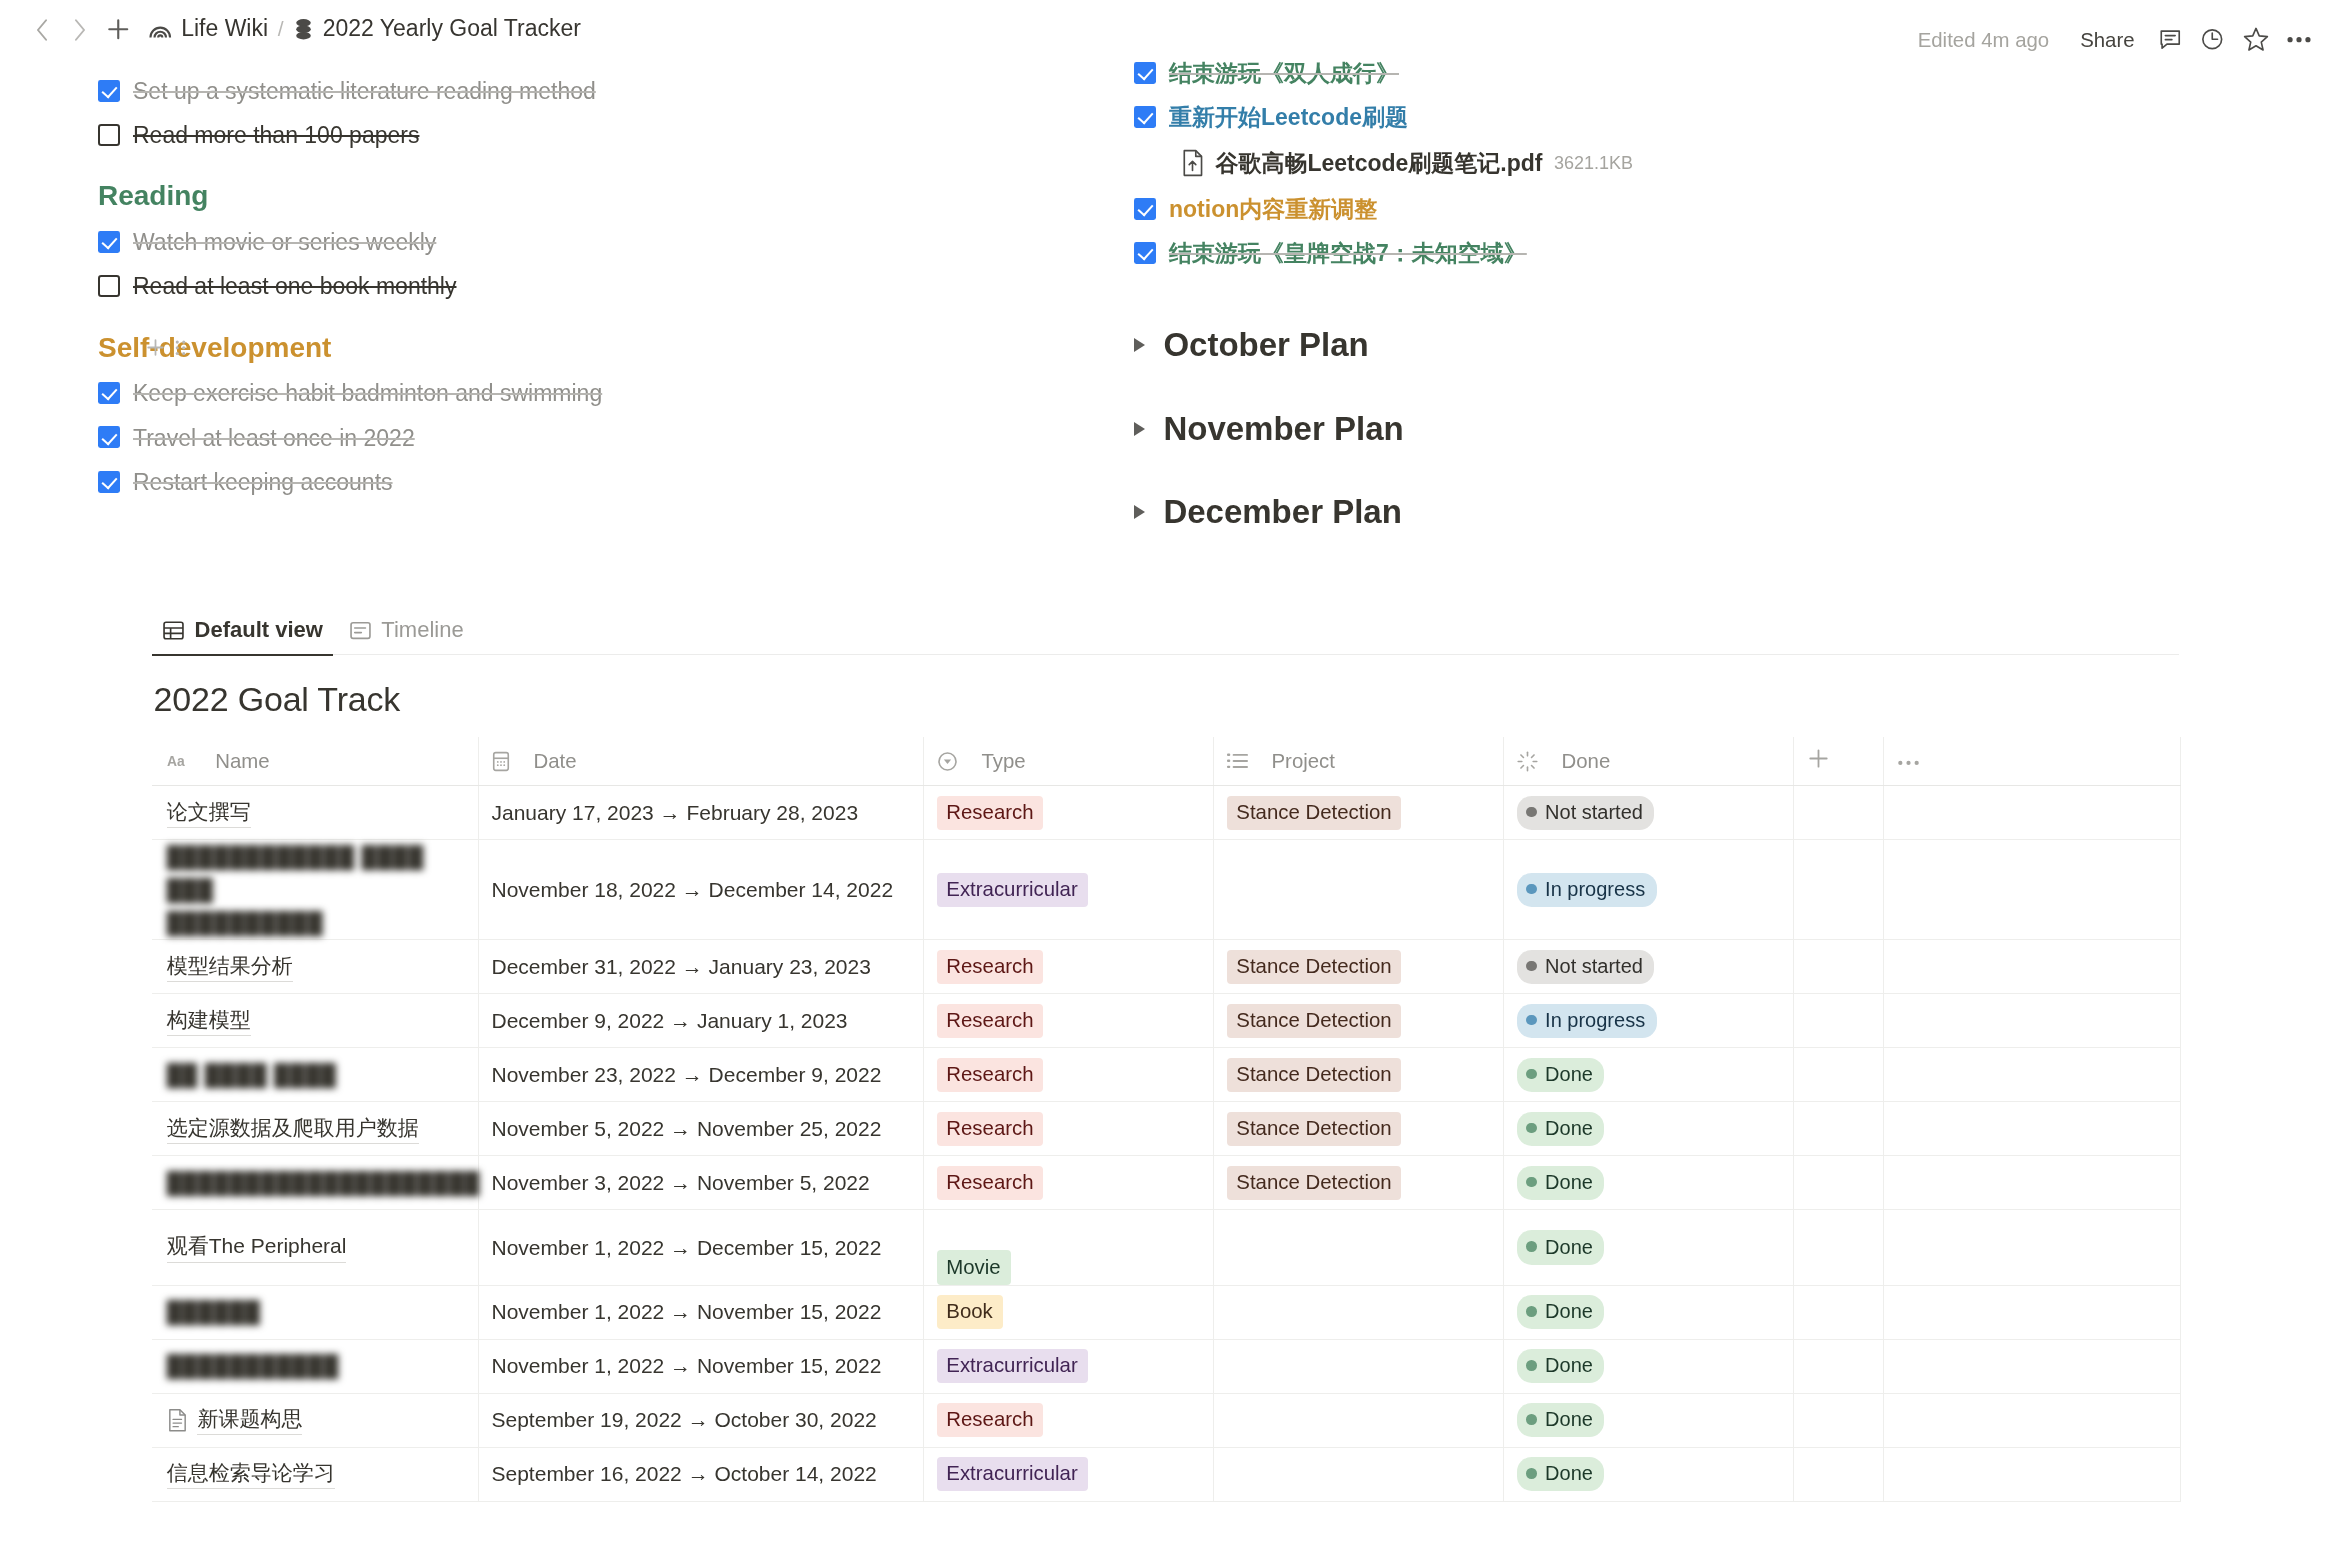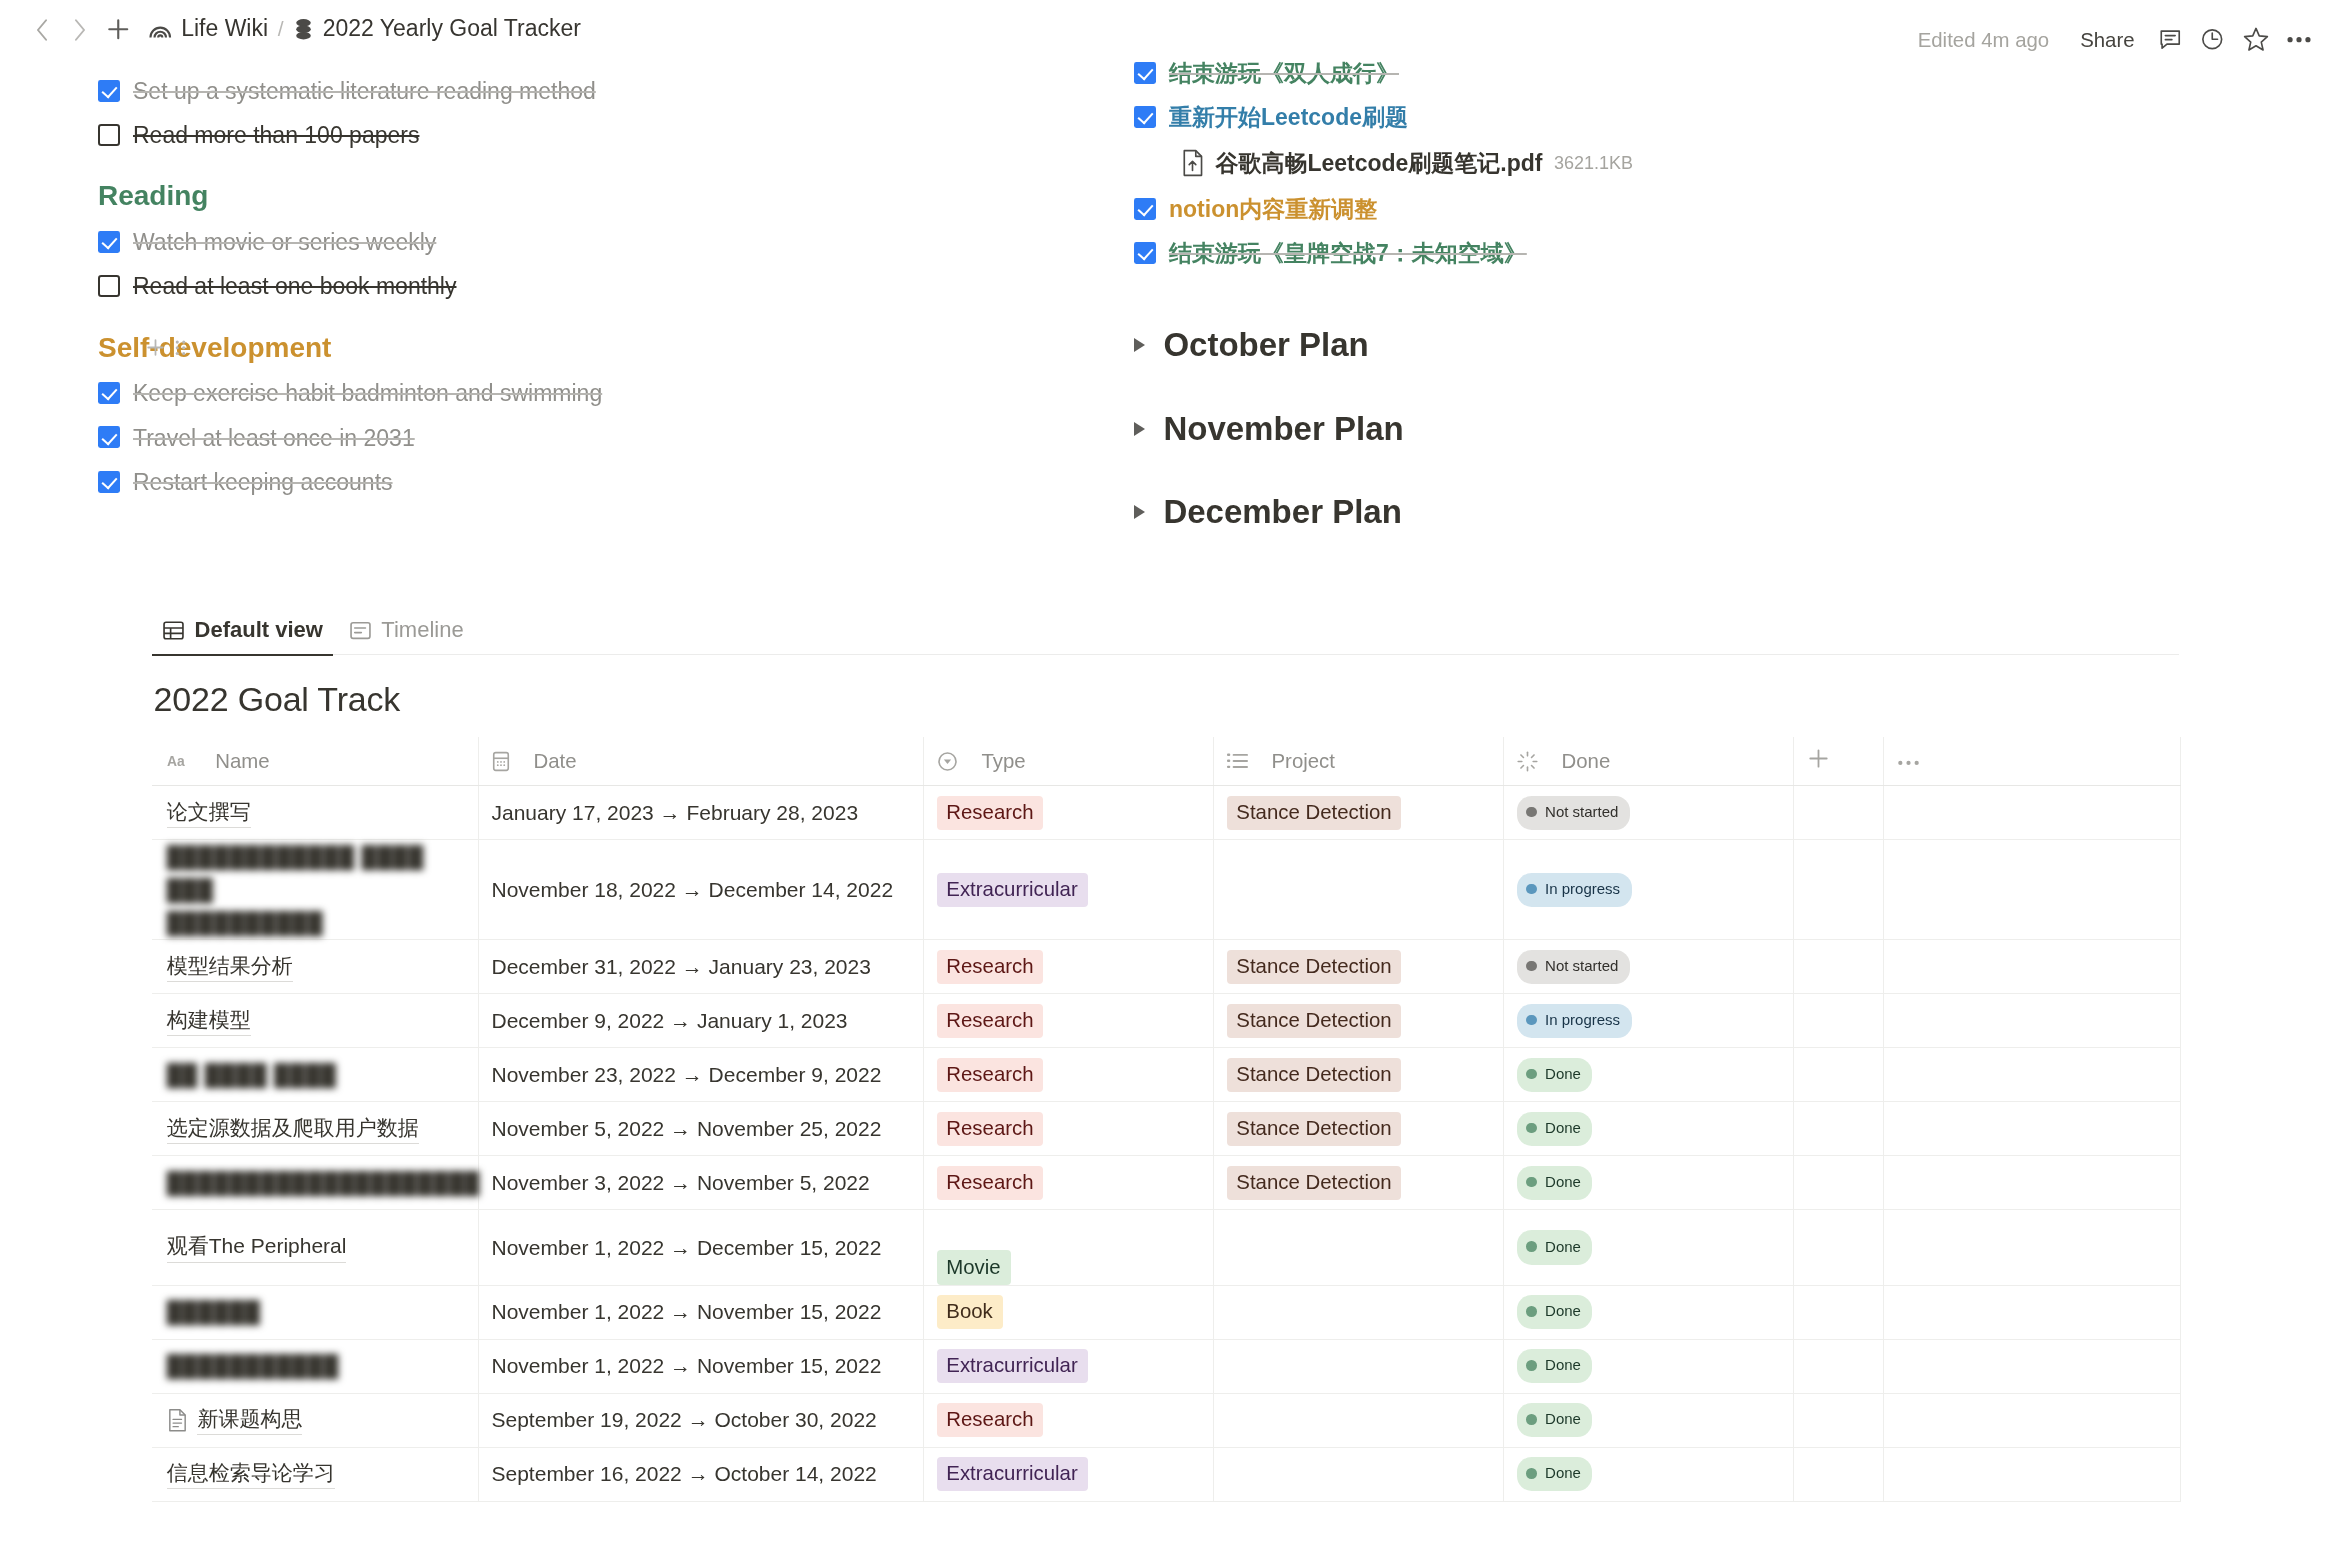--- a/index.html
+++ b/index.html
@@ -266,21 +266,21 @@
   .tag-movie { background: #dbeddb; color: #1c3829; margin-top: 40px; }
   .tag-book { background: #fdecc8; color: #402c1b; }
   .tag-project { background: #eee0da; color: #442a1e; }
 
   .status {
     display: inline-flex;
     align-items: center;
     gap: 8.2px;
     padding: 3.3px 11.4px 4.9px 9.8px;
     border-radius: 14.7px;
-    font-size: 15px;
+    font-size: 20px;
     line-height: 26px;
     white-space: nowrap;
   }
   .status .dot { width: 10.6px; height: 10.6px; border-radius: 50%; flex:0 0 10.6px;}
   .st-notstarted { background: #e3e2e0; color: #32302c; }
   .st-notstarted .dot { background: #787774; }
   .st-inprogress { background: #d3e5ef; color: #183347; }
   .st-inprogress .dot { background: #5b97bd; }
   .st-done { background: #dbeddb; color: #1c3829; }
   .st-done .dot { background: #6c9e7f; }
@@ -438,21 +438,21 @@
         </div>
         <h2 class="section orange">Self-development</h2>
       </div>
 
       <div class="todo">
         <div class="cbox checked"></div>
         <div class="todo-text t-done">Keep exercise habit badminton and swimming</div>
       </div>
       <div class="todo">
         <div class="cbox checked"></div>
-        <div class="todo-text t-done">Travel at least once in 2031</div>
+        <div class="todo-text t-done">Travel at least once in 2022</div>
       </div>
       <div class="todo">
         <div class="cbox checked"></div>
         <div class="todo-text t-done">Restart keeping accounts</div>
       </div>
     </div>
 
     <div class="col-right">
 
       <div class="todo" style="margin-top:-18px;">

